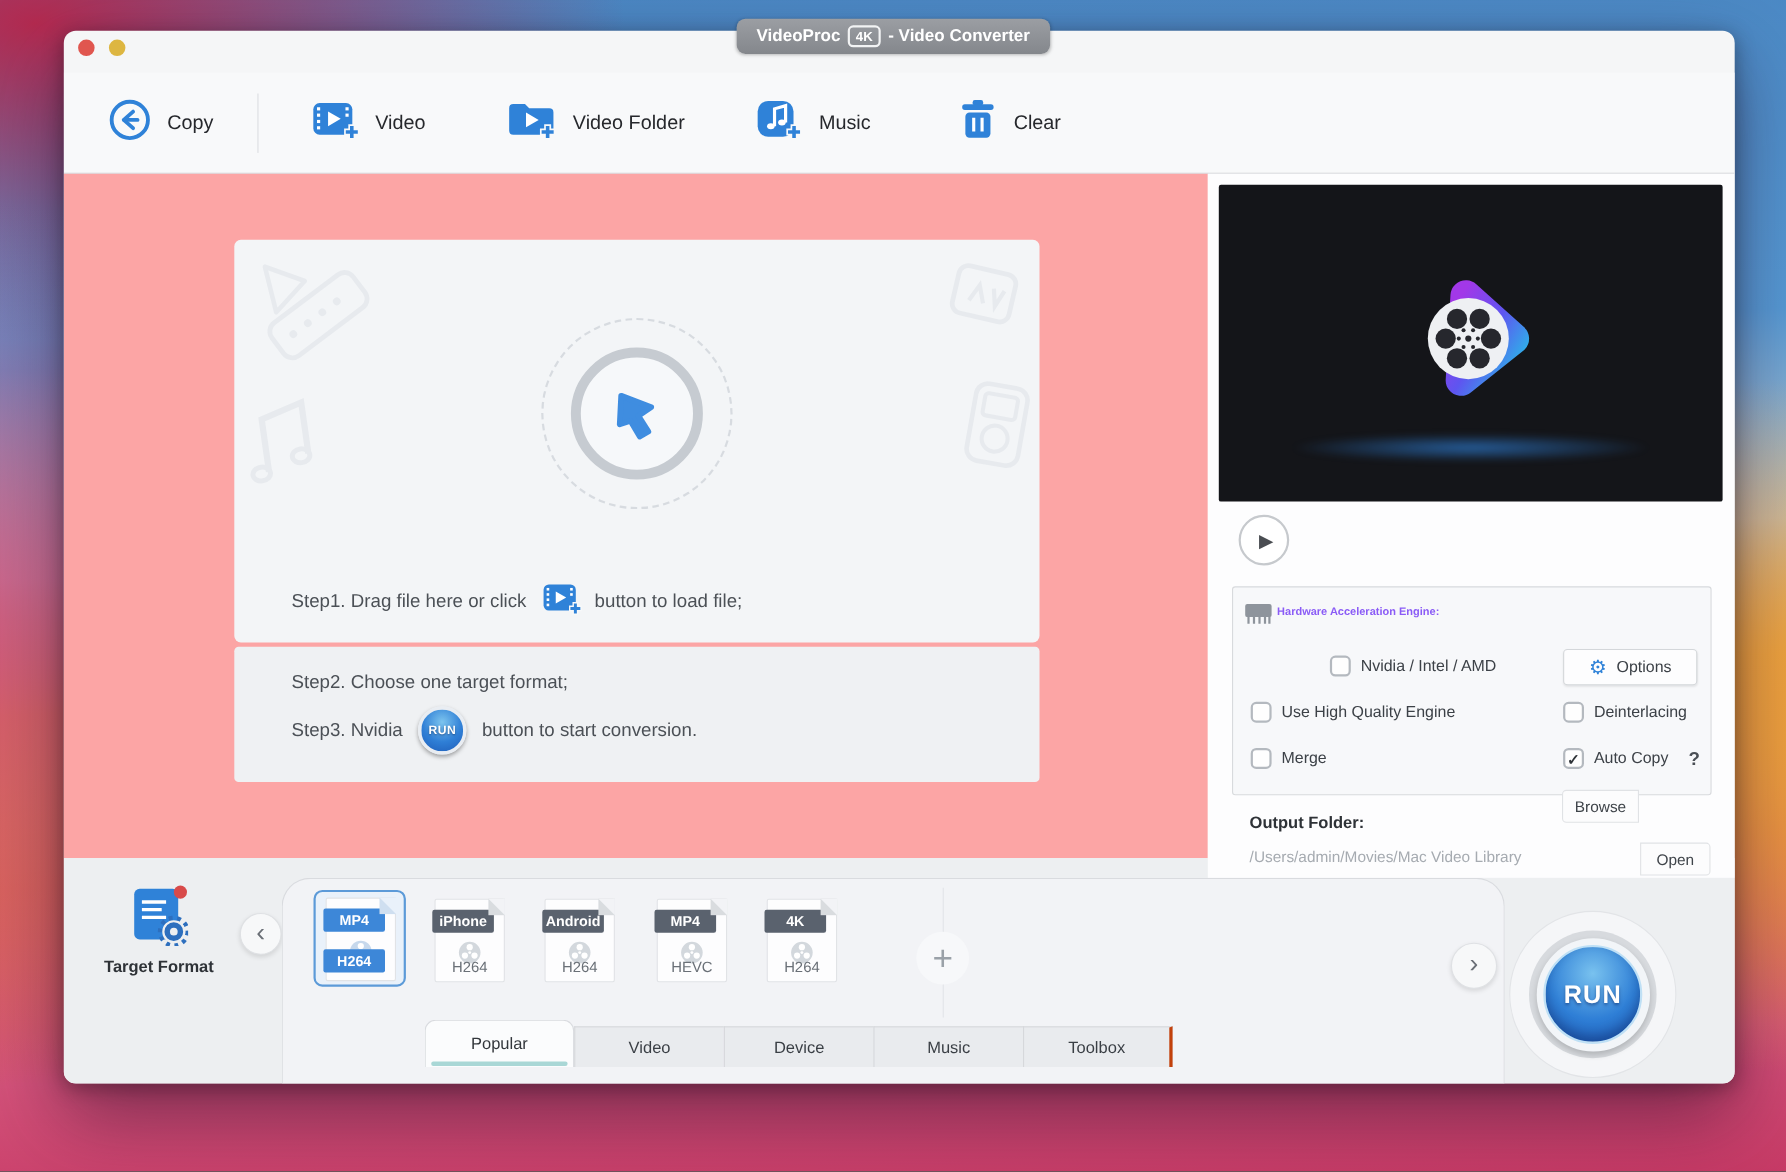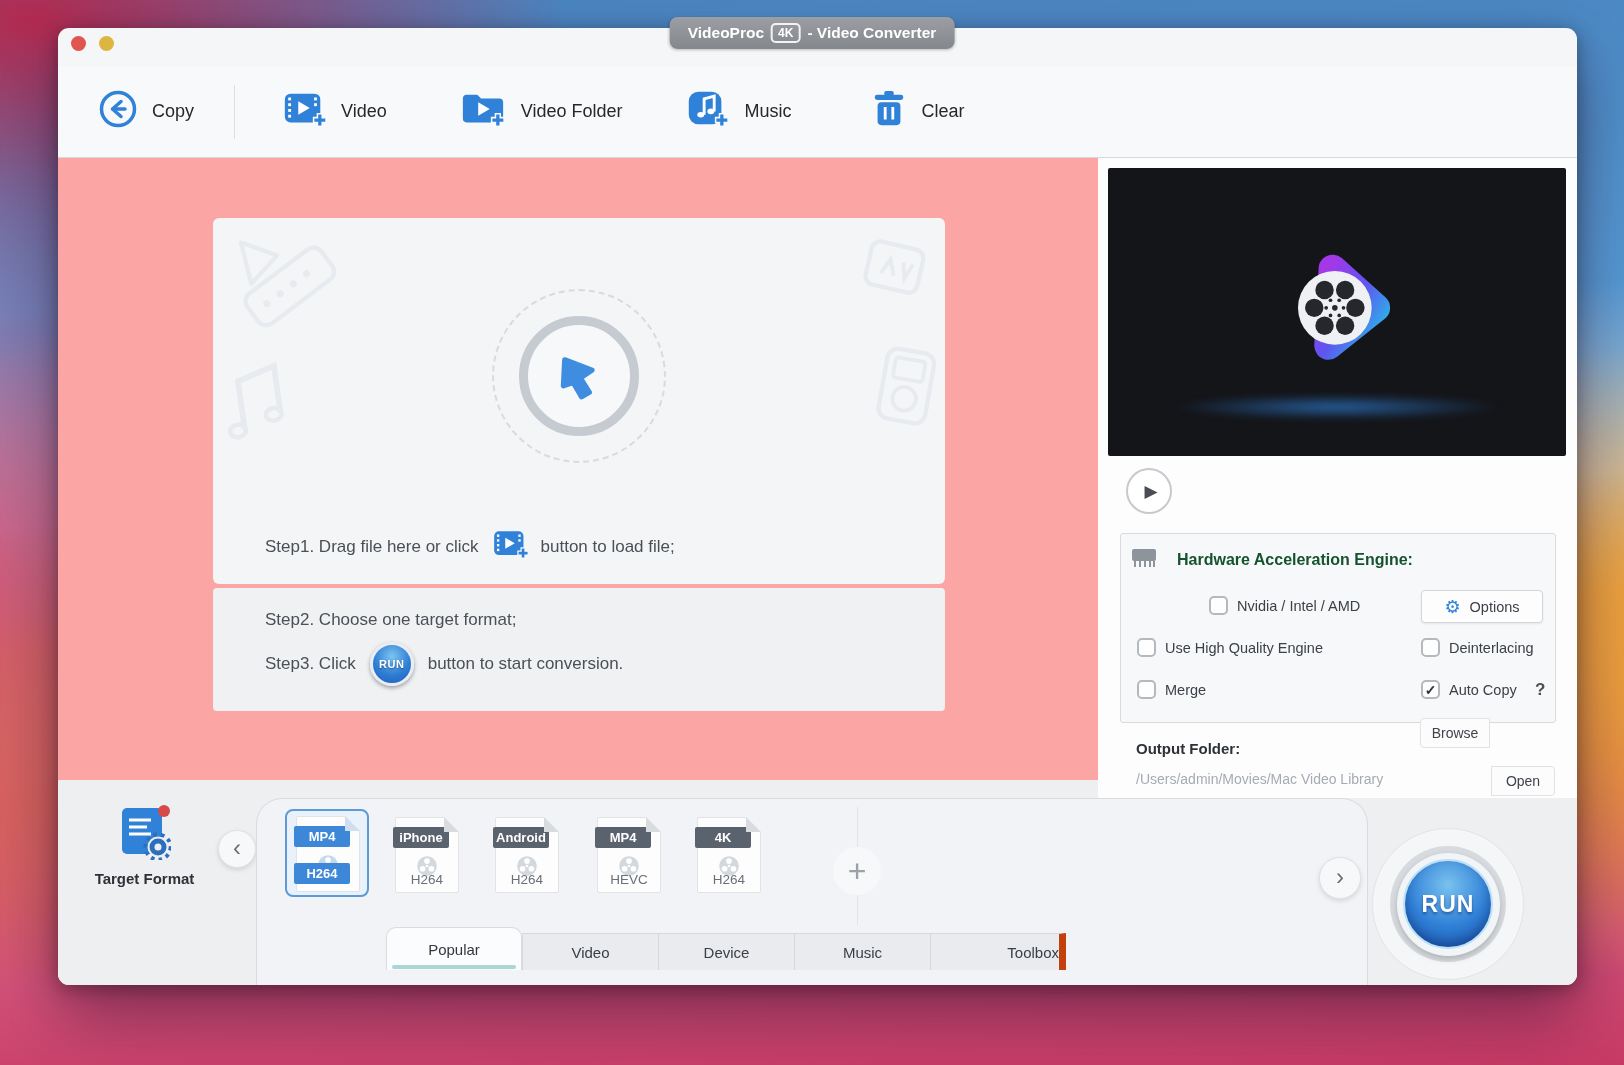--- a/index.html
+++ b/index.html
@@ -47,21 +47,21 @@
     box-shadow:0 2px 4px rgba(0,0,0,.35);letter-spacing:.5px;text-shadow:0 1px 2px rgba(0,20,60,.5);}
   
   .right-panel{position:absolute;left:1040px;top:130px;width:479px;height:640px;background:#fdfdfe;z-index:3;}
   .preview{position:absolute;left:10px;top:10px;width:458px;height:288px;background:#141519;border-radius:2px;
     display:flex;align-items:center;justify-content:center;overflow:hidden;}
   .glow{position:absolute;bottom:36px;left:50%;transform:translateX(-50%);width:330px;height:26px;
     background:radial-gradient(ellipse at center,rgba(47,130,220,.65),rgba(47,130,220,0) 70%);filter:blur(3px);}
   .play-btn{position:absolute;left:28px;top:310px;width:46px;height:46px;border-radius:50%;background:#fff;
     border:2px solid #c6c9cd;display:flex;align-items:center;justify-content:center;color:#4a4d52;font-size:17px;padding-left:4px;}
   .settings-box{position:absolute;left:22px;top:375px;width:436px;height:190px;border:1px solid #d8dadd;border-radius:3px;background:#f7f8fa;}
-  .hw-title{position:absolute;left:56px;top:17px;font-size:16px;font-weight:bold;color:#14532d;}
+  .hw-title{position:absolute;left:40px;top:17px;font-size:10px;font-weight:bold;color:#8b5cf6;}
   .chip{position:absolute;left:10px;top:14px;}
   .cb-row{position:absolute;display:flex;align-items:center;gap:9px;font-size:14.5px;color:#3c4147;}
   .cb{width:19px;height:19px;border:2px solid #b4b9bf;border-radius:5px;background:#fefefe;flex:0 0 auto;
     display:flex;align-items:center;justify-content:center;font-size:14px;font-weight:bold;color:#2f3338;}
   .opts-btn{position:absolute;left:300px;top:56px;width:122px;height:33px;background:#fdfdfe;border:1px solid #d4d7da;
     border-radius:4px;display:flex;align-items:center;justify-content:center;gap:9px;font-size:14.5px;color:#3c4147;
     box-shadow:0 1px 2px rgba(0,0,0,.08);}
   .gear{color:#2f82d8;font-size:18px;line-height:1;}
   .help-q{position:absolute;left:414px;top:146px;font-size:17px;font-weight:bold;color:#4a4f55;}
   .out-label{position:absolute;left:38px;top:582px;font-size:15px;font-weight:bold;color:#2e3237;}
@@ -92,21 +92,21 @@
   .band.blue{background:#3d87d8;}
   .band.bot{top:auto;bottom:7px;}
   .codec-txt{position:absolute;left:0;bottom:5px;width:100%;text-align:center;font-size:13.5px;color:#6a7077;}
   .reel-mini{position:absolute;left:50%;top:36px;transform:translateX(-50%);}
   .plus-btn{position:absolute;left:576px;top:48px;width:48px;height:48px;border-radius:50%;background:#f7f8fa;
     display:flex;align-items:center;justify-content:center;font-size:32px;font-weight:100;color:#9aa1a8;}
   .chev-right{left:1062px;top:58px;width:42px;height:42px;}
   .tabs{position:absolute;left:129px;top:134px;display:flex;}
   .tab{width:136px;height:37px;background:#e9ebee;border-left:1px solid #d6d8db;border-top:1px solid #d6d8db;
     text-align:center;line-height:37px;font-size:15px;color:#3a3f45;}
-  .tab:last-child{border-right:7px solid #c2410c;text-align:right;}
+  .tab:last-child{border-right:3px solid #c2410c;}
   .tab.sel{position:relative;height:43px;margin-top:-6px;line-height:43px;background:#fbfcfd;
     border:1px solid #d9dbdf;border-bottom:none;border-radius:10px 10px 0 0;color:#33373c;}
   .tab.sel:after{content:"";position:absolute;left:5px;right:5px;bottom:1px;height:4px;border-radius:2px;background:#a9d7d6;}
   .run-platform{position:absolute;left:1314px;top:48px;width:152px;height:152px;border-radius:50%;
     background:#f5f6f8;border:1px solid #e2e4e7;display:flex;align-items:center;justify-content:center;}
   .run-ring{width:116px;height:116px;border-radius:50%;background:#d7dade;display:flex;align-items:center;justify-content:center;}
   .run-white{width:103px;height:103px;border-radius:50%;background:#f2f5f8;display:flex;align-items:center;justify-content:center;
     box-shadow:0 3px 6px rgba(0,0,0,.18);}
   .run-big{width:90px;height:90px;border-radius:50%;
     background:radial-gradient(circle at 50% 28%,#79c2ef,#2f7fd6 55%,#1a55b4 100%);
@@ -229,21 +229,21 @@
                 <rect x="34.5" y="18" width="3" height="3" fill="#fff"></rect>
                 <path d="M18 16 L30 23 L18 30 Z" fill="#fff"></path>
                 <path d="M38 29 h5 v4 h4 v5 h-4 v4 h-5 v-4 h-4 v-5 h4 Z" fill="#2f82d8" stroke="#f8f9fa" stroke-width="1.6"></path>
               </svg></span>
           <span>button to load file;</span>
         </div>
       </div>
       <div class="steps-card">
         <div class="step-text">Step2. Choose one target format;</div>
         <div class="step3-row">
-          <span class="step-text">Step3. Click</span>
+          <span class="step-text">Step3. Nvidia</span>
           <span class="mini-run">RUN</span>
           <span class="step-text">button to start conversion.</span>
         </div>
       </div>
     </div>
 
     <div class="right-panel">
       <div class="preview">
         <span><svg width="130" height="130" viewBox="0 0 120 120">
               <defs>

